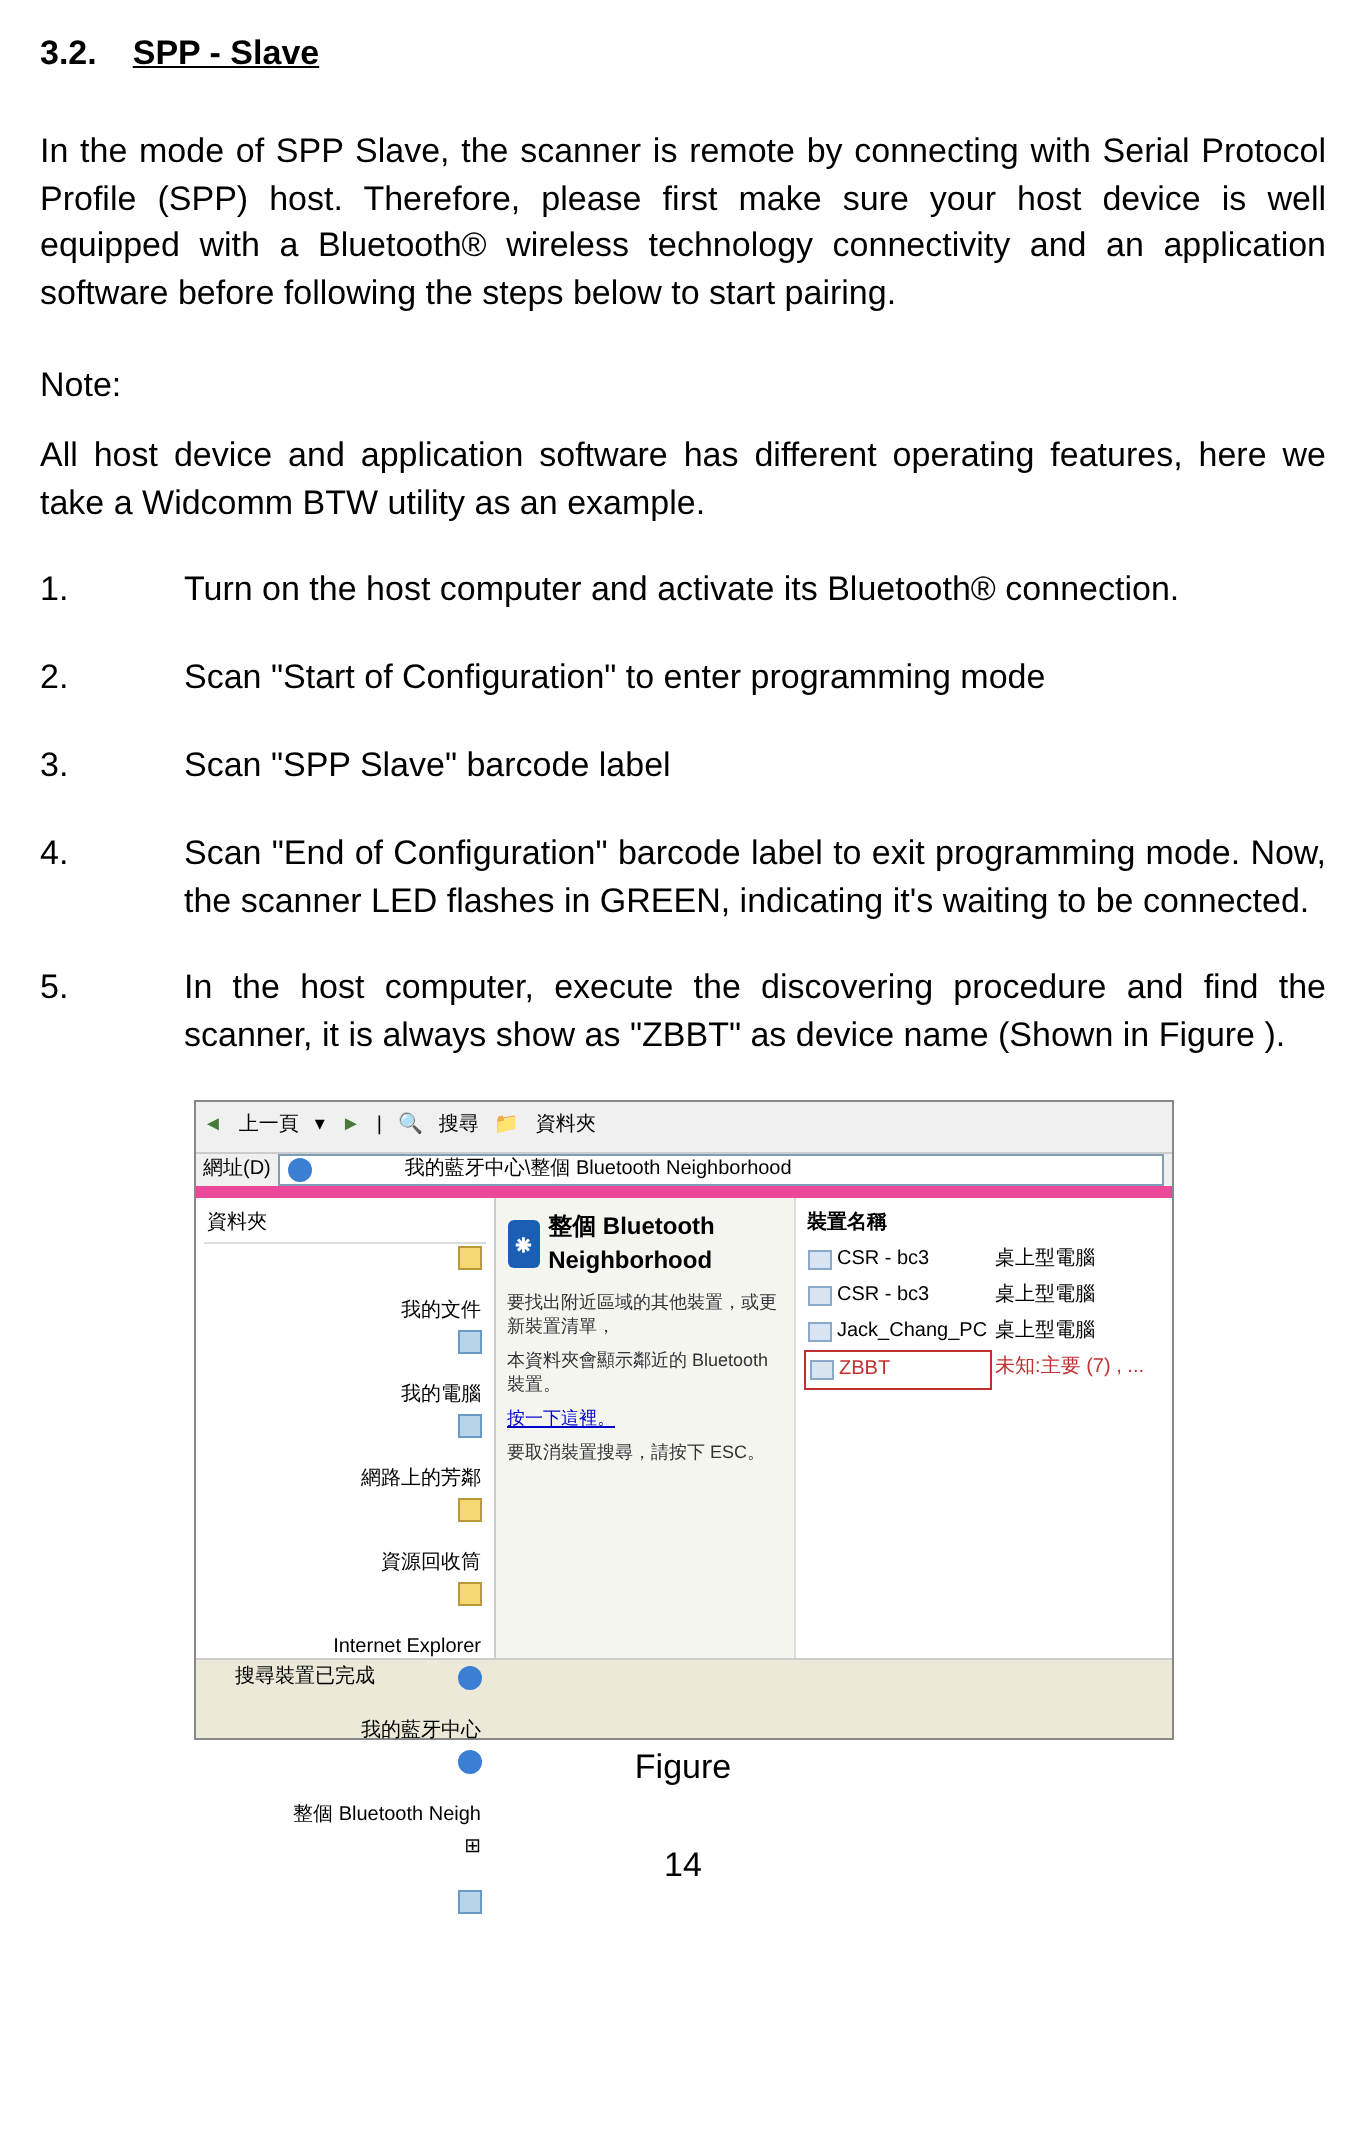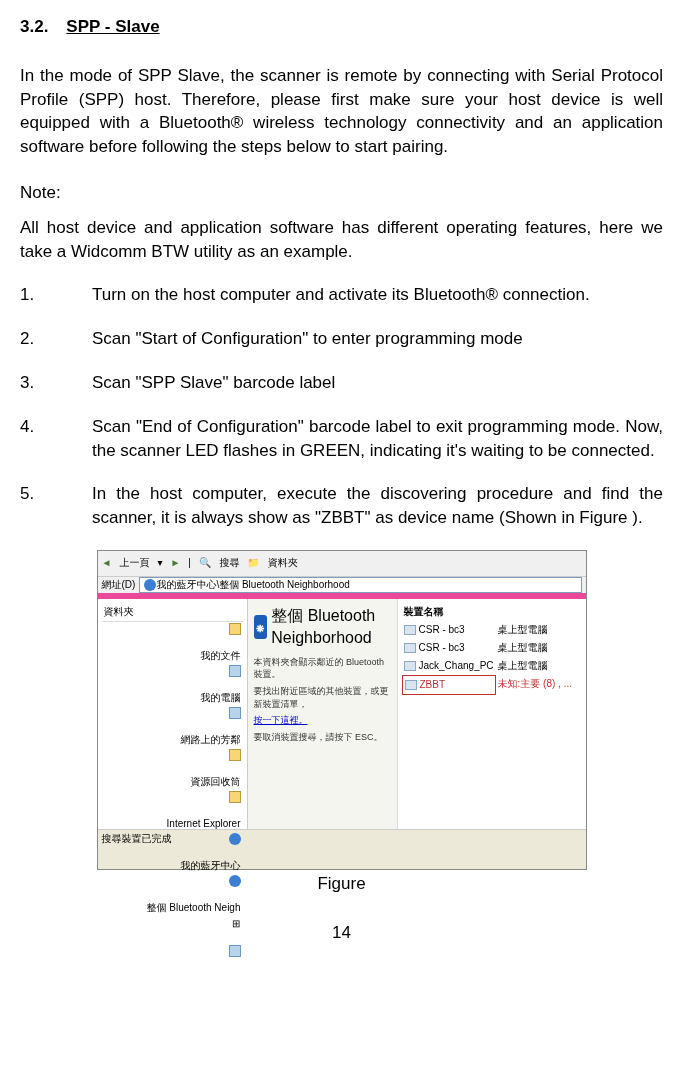--- a/index.html
+++ b/index.html
@@ -100,20 +100,21 @@
     }
     .address-input {
       flex: 1;
       background: #fff;
       border: 1px solid #7f9db9;
       height: 16px;
       padding: 0 4px;
       font-size: 10px;
       display: flex;
       align-items: center;
+      gap: 46px;
     }
     .win-body {
       display: flex;
       height: 230px;
     }
     .sidebar {
       width: 150px;
       background: #fff;
       border-right: 1px solid #ccc;
       padding: 4px;
@@ -175,22 +176,22 @@
       background: #1a5fb4;
       border-radius: 3px;
       color: #fff;
       display: flex;
       align-items: center;
       justify-content: center;
       font-weight: bold;
       font-size: 14px;
     }
     .info-title {
-      font-weight: normal;
-      font-size: 16px;
+      font-weight: bold;
+      font-size: 12px;
     }
     .info-text {
       margin: 4px 0;
       color: #333;
     }
     .info-link {
       color: #0000cc;
       text-decoration: underline;
     }
     .device-list {
@@ -215,21 +216,21 @@
     .pc-icon {
       width: 12px;
       height: 10px;
       background: #d8e4f0;
       border: 1px solid #8aa8c8;
     }
     .win-statusbar {
       height: 20px;
       background: #ece9d8;
       border-top: 1px solid #ccc;
-      padding: 2px 4px;
+      padding: 2px 20px;
       font-size: 10px;
       display: flex;
       align-items: center;
     }
     .figure-caption {
       margin-top: 2px;
       font-size: 17px;
     }
     .page-number {
       text-align: center;
@@ -328,22 +329,22 @@
         <div class="tree-item tree-indent" style="margin-left:24px">⊞ <span class="tree-icon icon-computer"></span><span>Jack_Chang_PC</span></div>
         <div class="tree-item tree-indent" style="margin-left:24px">⊞ <span class="tree-icon icon-computer"></span><span>ZBBT</span></div>
         <div class="tree-item tree-indent">⊞ <span class="tree-icon icon-bt"></span><span>我的裝置</span></div>
       </div>
       <div class="main-panel">
         <div class="info-panel">
           <div class="info-icon-row">
             <div class="bt-big-icon">⁕</div>
             <div class="info-title">整個 Bluetooth Neighborhood</div>
           </div>
+          <div class="info-text">要找出附近區域的其他裝置，或更新裝置清單，</div>
           <div class="info-text">本資料夾會顯示鄰近的 Bluetooth 裝置。</div>
-          <div class="info-text">要找出附近區域的其他裝置，或更新裝置清單，</div>
           <div class="info-link">按一下這裡。</div>
           <div class="info-text">要取消裝置搜尋，請按下 ESC。</div>
         </div>
         <div class="device-list">
           <div class="device-col">
             <div class="device-item" style="font-weight:bold">
                 <span>裝置名稱</span>
               </div>
             <div class="device-item">
                 <span class="pc-icon"></span>
@@ -360,21 +361,21 @@
             <div class="device-item highlighted">
                 <span class="pc-icon"></span>
                 <span>ZBBT</span>
               </div>
           </div>
           <div class="device-col">
             <div class="device-item">&nbsp;</div>
             <div class="device-item">桌上型電腦</div>
             <div class="device-item">桌上型電腦</div>
             <div class="device-item">桌上型電腦</div>
-            <div class="device-item" style="color:#c03030">未知:主要 (8) , ...</div>
+            <div class="device-item" style="color:#c03030">未知:主要 (7) , ...</div>
           </div>
         </div>
       </div>
     </div>
     <div class="win-statusbar">搜尋裝置已完成</div>
   </div>
   <div class="figure-caption">Figure</div>
 </div>
 
 <div class="page-number">14</div>

